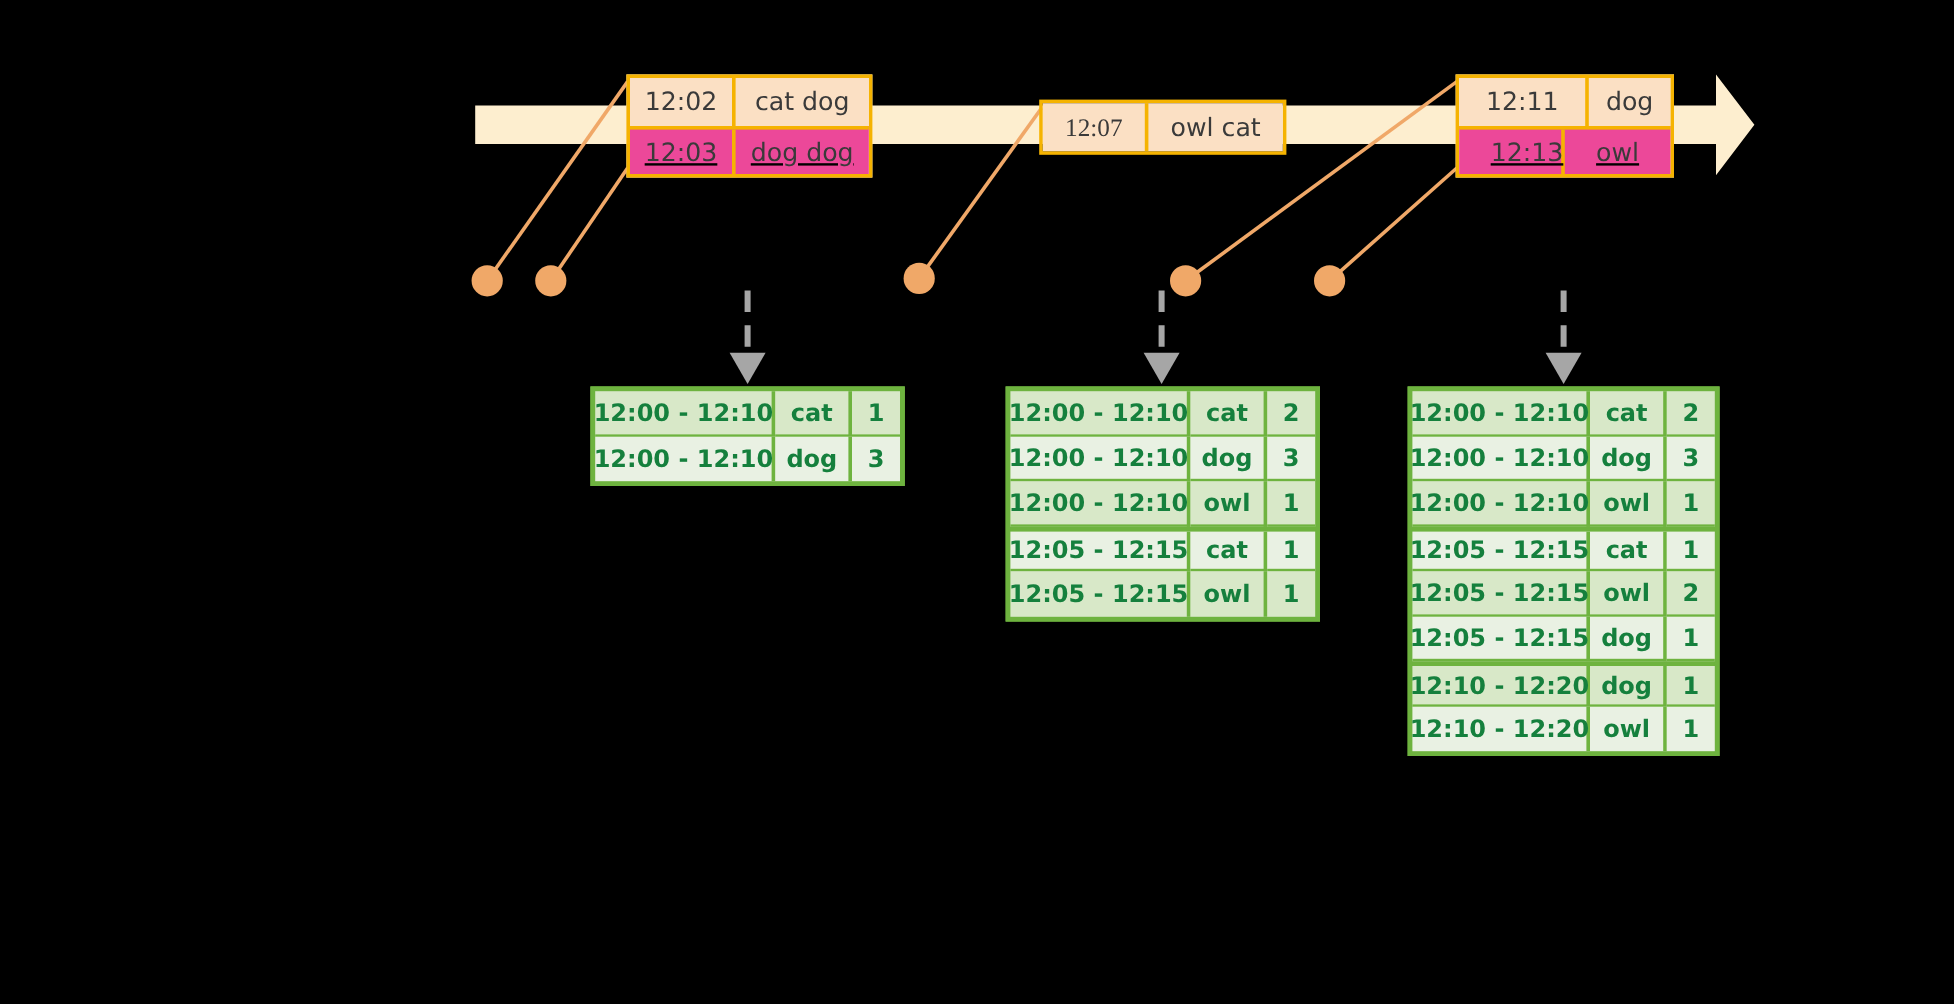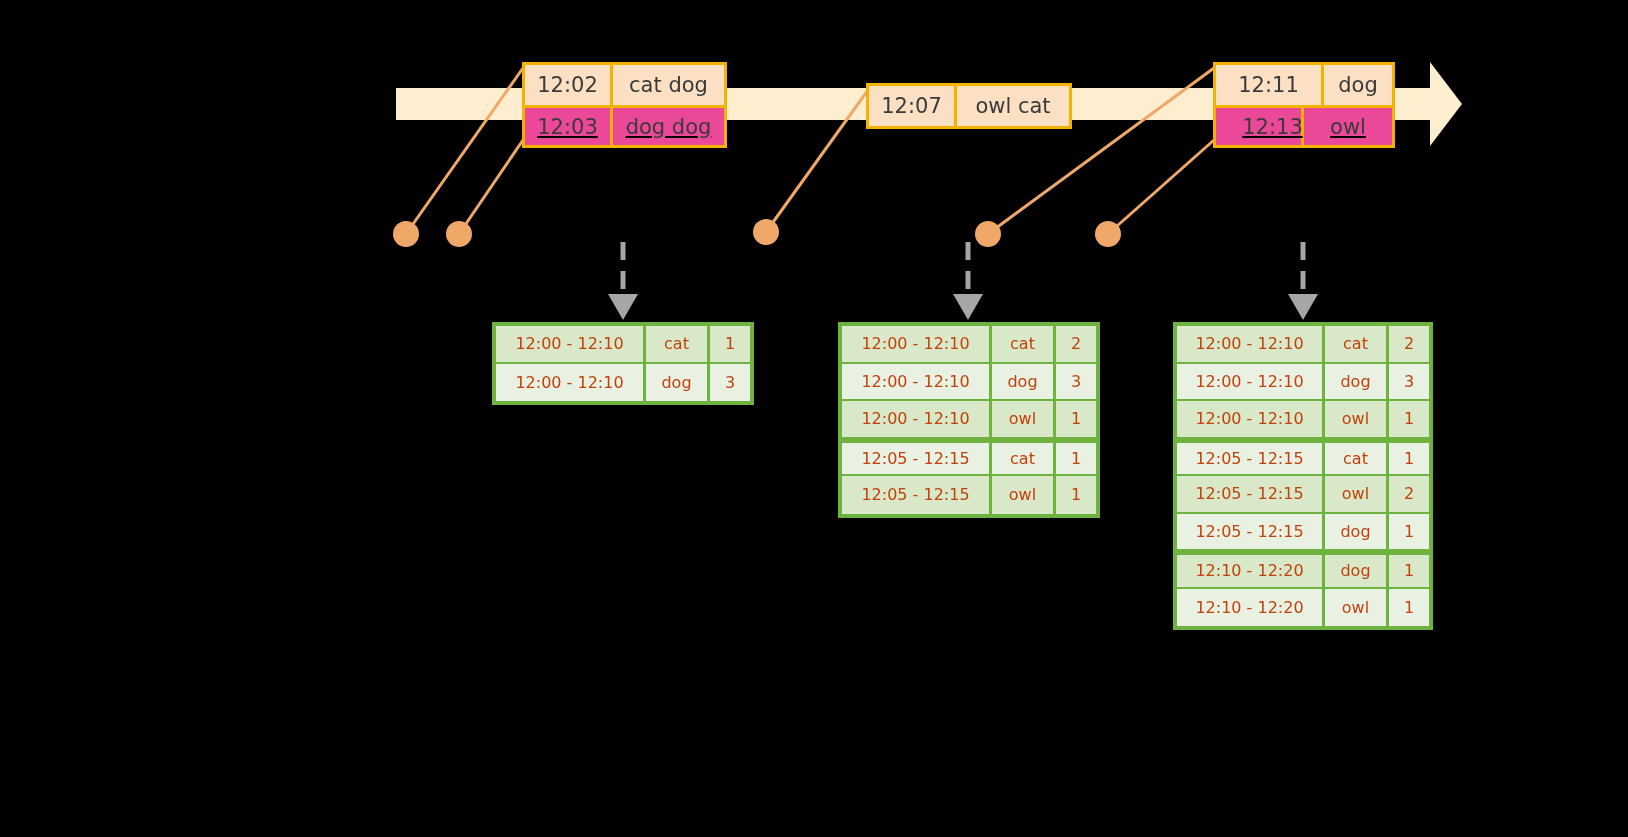--- a/index.html
+++ b/index.html
@@ -67,25 +67,26 @@
     display: flex;
     height: 37.5px;
   }
   .res-row.shade-a .cell { background: #d8e8c8; }
   .res-row.shade-b .cell { background: #e9f1e3; }
   .res-row.grp-sep { border-top: 4px solid #6eb33f; }
   .res-row .cell {
     display: flex;
     align-items: center;
     justify-content: center;
-    font-size: 16px;
-    color: #c2410c;
+    font-size: 20px;
+    color: #15803d;
     white-space: nowrap;
     border-right: 3px solid #6eb33f;
     border-bottom: 2px solid #6eb33f;
+    font-weight: bold;
   }
   .res-row .cell:last-child { border-right: none; }
   .res-row:last-child .cell { border-bottom: none; }
   .cell.c-win { width: 150px; }
   .cell.c-key { width: 64px; text-align: center; }
   .cell.c-cnt { width: 40px; }
   .t3 .cell.c-win { width: 148px; }
 </style>
 </head>
 <body>
@@ -136,21 +137,21 @@
       <div class="evt-words">cat dog</div>
     </div>
     <div class="evt-row shade-b">
       <div class="evt-time" style="width:88px;">12:03</div>
       <div class="evt-words">dog dog</div>
     </div>
   </div>
 
   <div class="evt-group" style="left:866px; top:83px; width:206px;">
     <div class="evt-row shade-a">
-      <div class="evt-time" style="width:88px;">12:07</div>
+      <div class="evt-time" style="width:88px;font-family:Liberation Serif, serif;">12:07</div>
       <div class="evt-words">owl cat</div>
     </div>
   </div>
 
   <div class="evt-group" style="left:1213px; top:62px; width:182px;">
     <div class="evt-row shade-a">
       <div class="evt-time" style="width:108px;">12:11</div>
       <div class="evt-words">dog</div>
     </div>
     <div class="evt-row shade-b">

